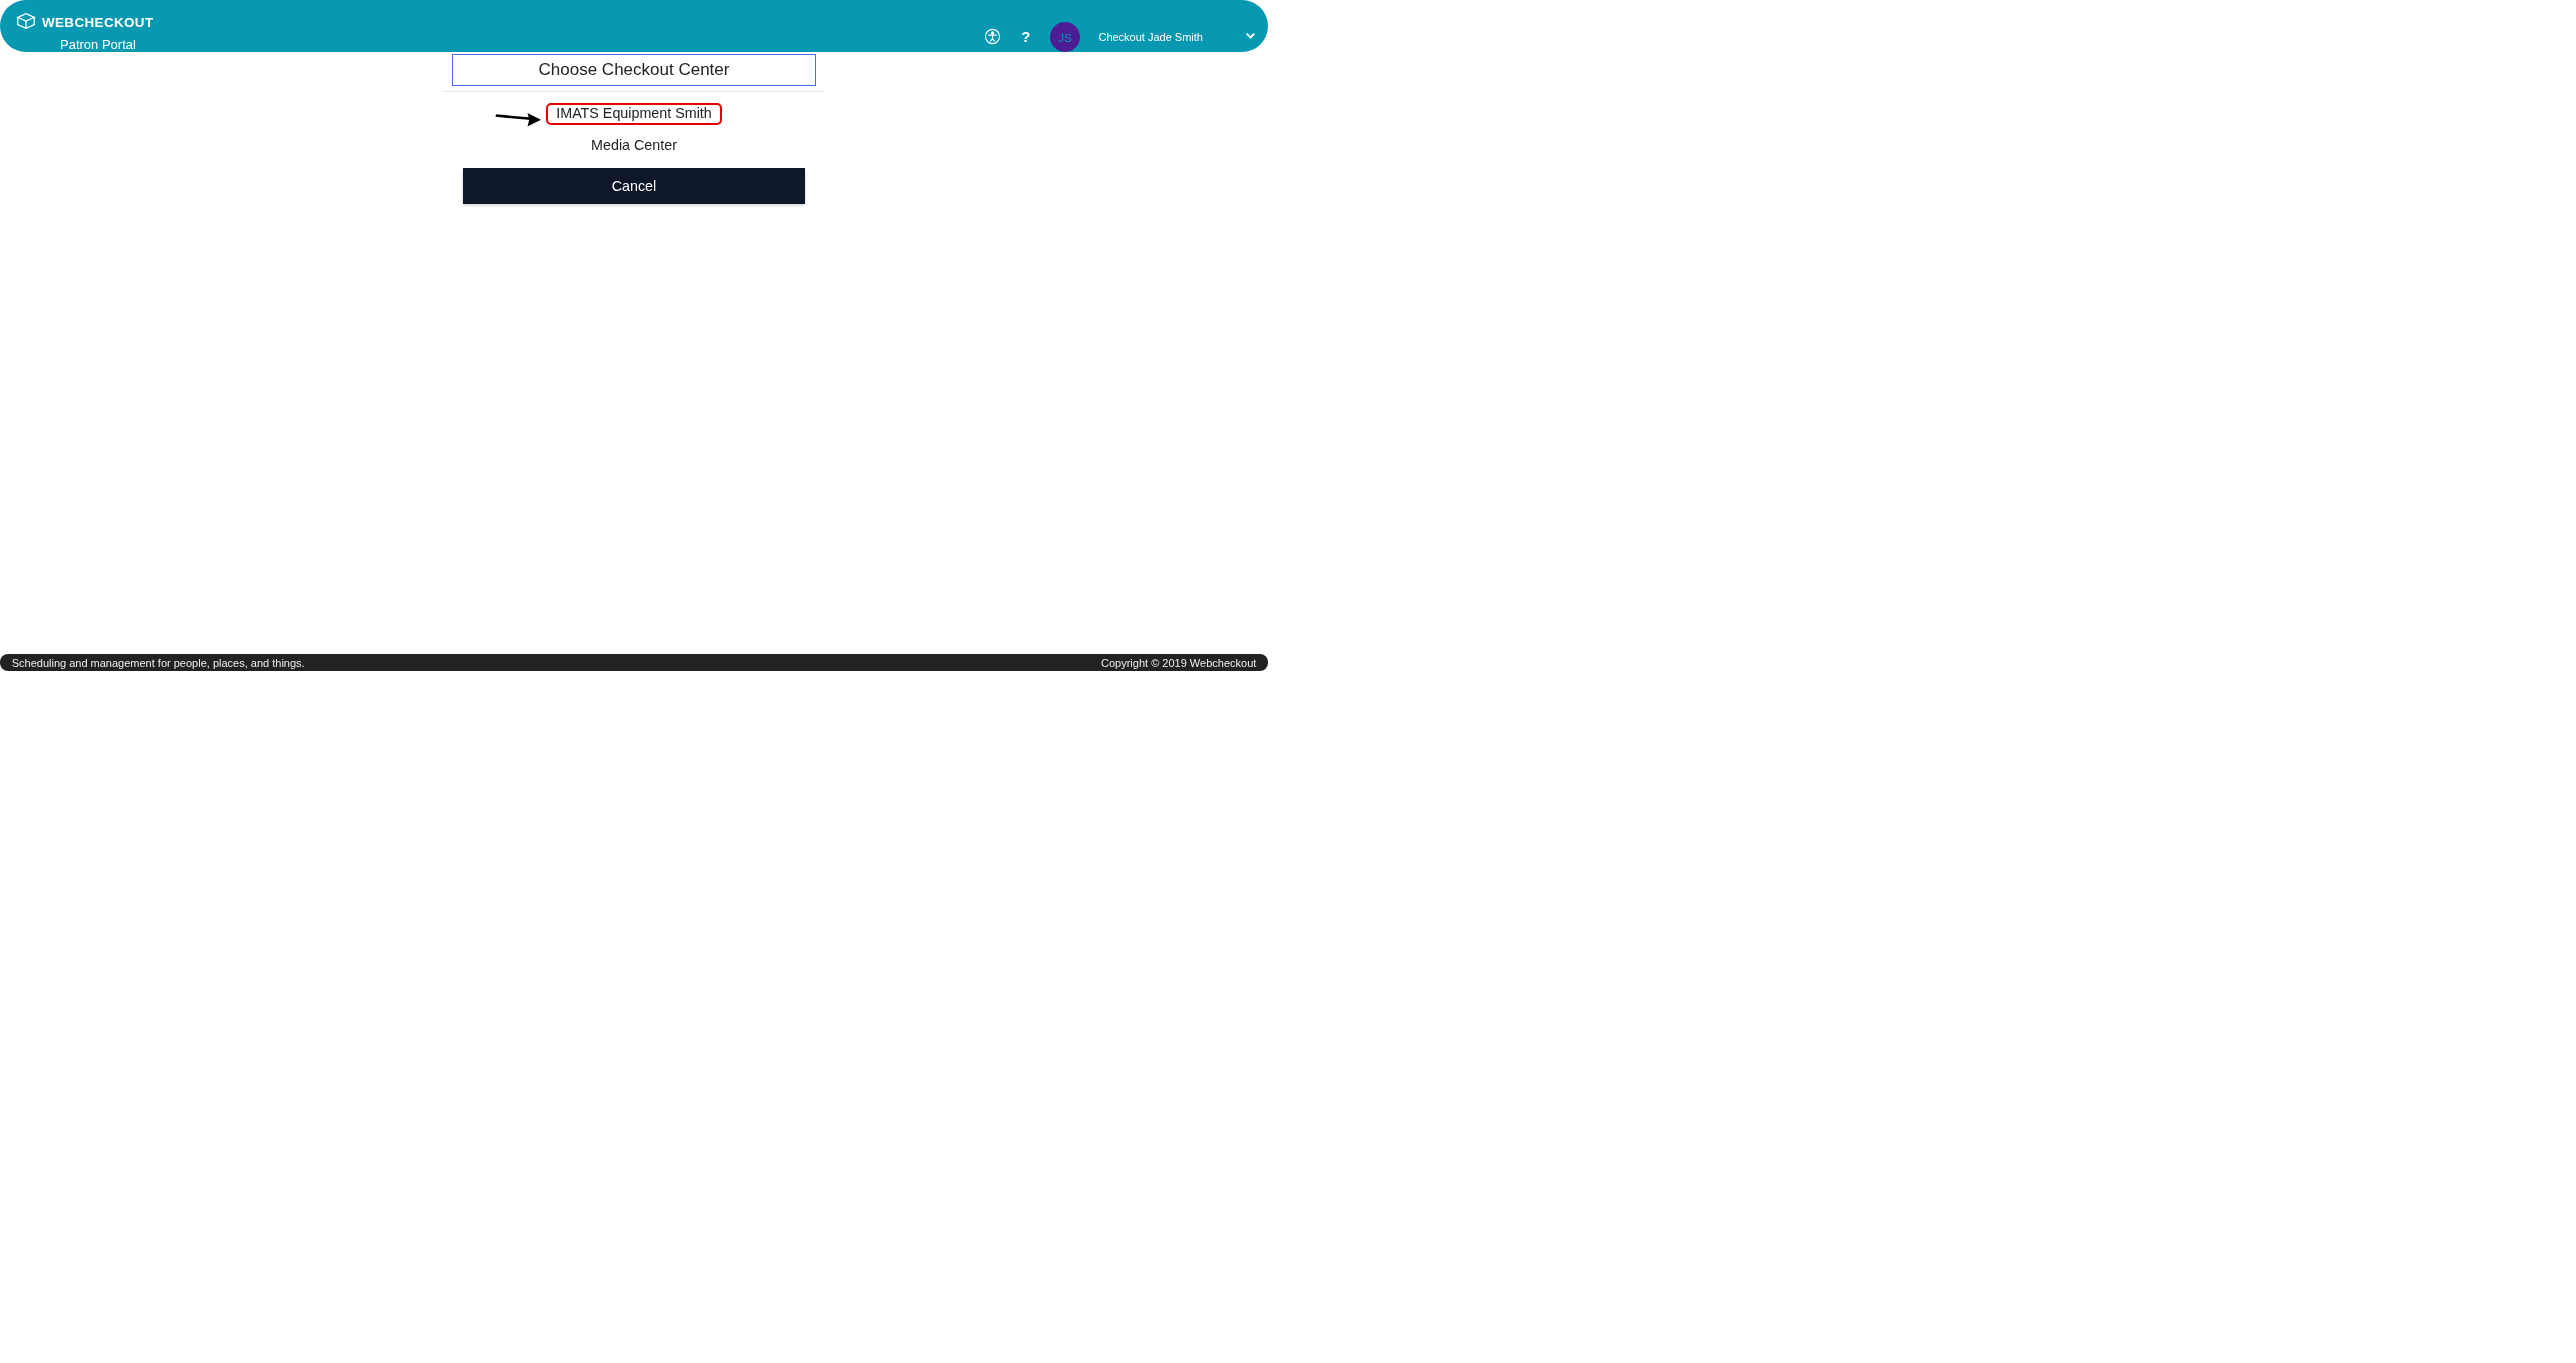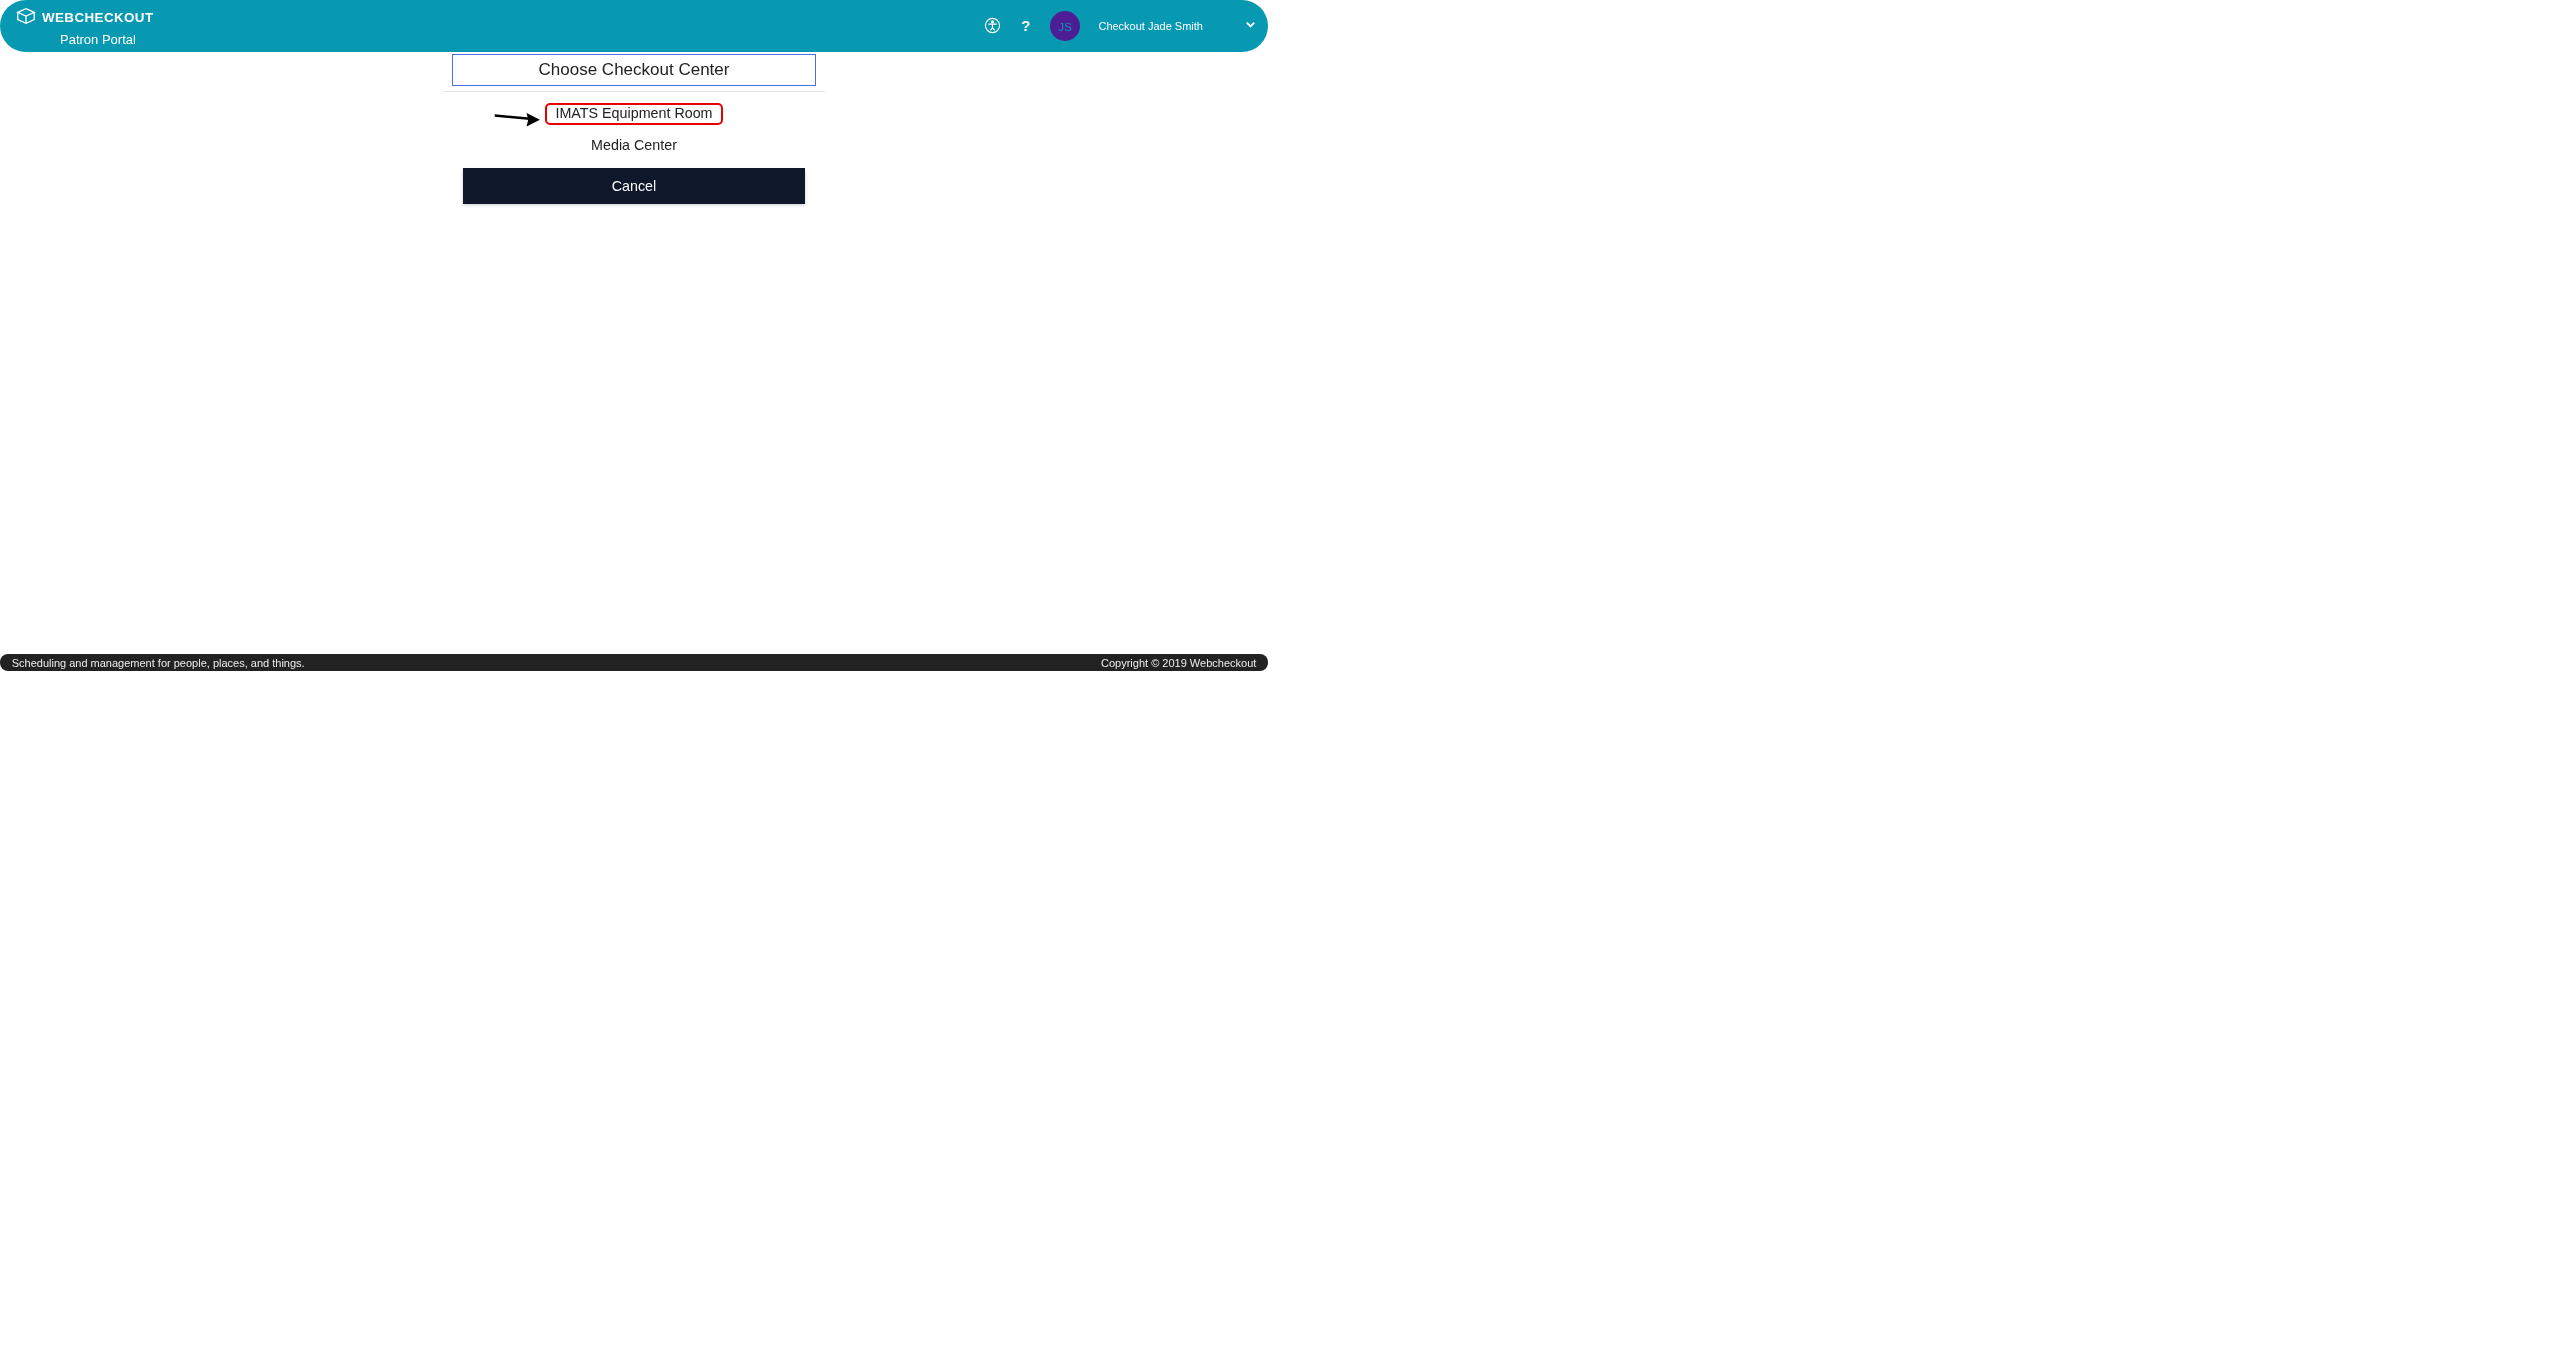--- a/index.html
+++ b/index.html
@@ -12,21 +12,21 @@
       width: 1268px;
       height: 671px;
       position: relative;
       background: #fff;
       overflow: hidden;
     }
     .header {
       background: #0899b2;
       height: 52px;
       display: flex;
-      align-items: center;
+      align-items: flex-end;
       padding: 0 10px 0 15px;
       color: #fff;
       border-radius: 26px;
     }
     .brand {
       display: flex;
       align-items: flex-start;
       flex-direction: column;
     }
     .brand-top {
@@ -212,21 +212,21 @@
 <div class="main">
   <div class="center-panel">
     <div class="title-box">Choose Checkout Center</div>
     <div class="divider"></div>
 
     <div class="option-wrap">
       <svg class="arrow-svg" width="47" height="18.4" viewBox="0 0 56 22">
         <line x1="2" y1="9" x2="44" y2="13" stroke="#000" stroke-width="3"></line>
         <polygon points="56,14 40,6 42,14 40,22" fill="#000"></polygon>
       </svg>
-      <span class="option-hl">IMATS Equipment Room</span>
+      <span class="option-hl">IMATS Equipment Smith</span>
     </div>
     <div class="option-plain">Media Center</div>
 
     <button class="cancel-btn">Cancel</button>
   </div>
 </div>
 
 <div class="footer">
   <span>Scheduling and management for people, places, and things.</span>
   <span>Copyright © 2019 Webcheckout</span>

